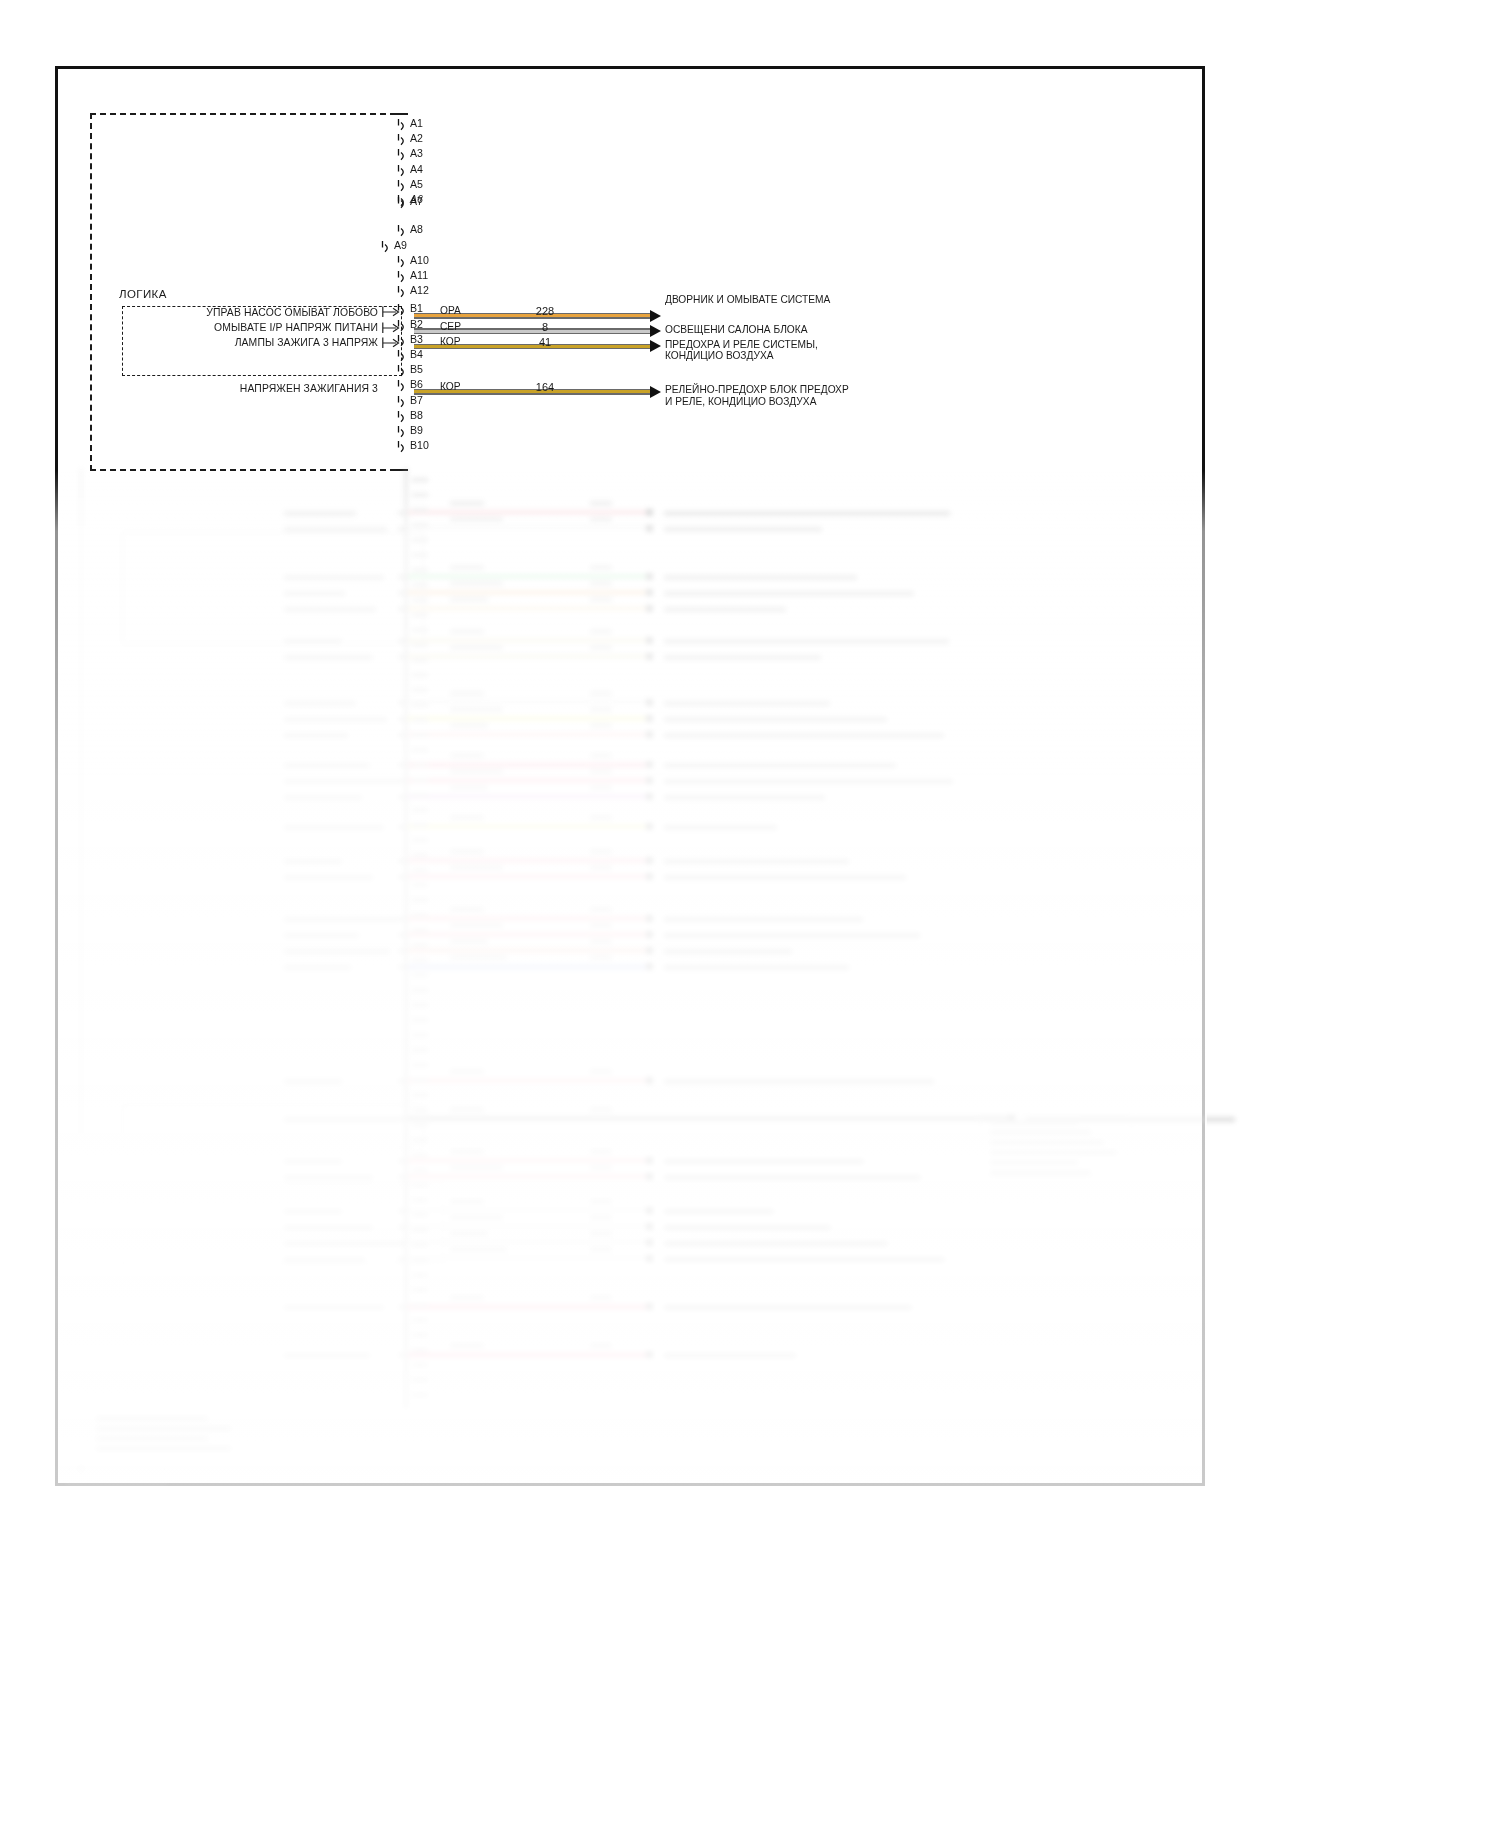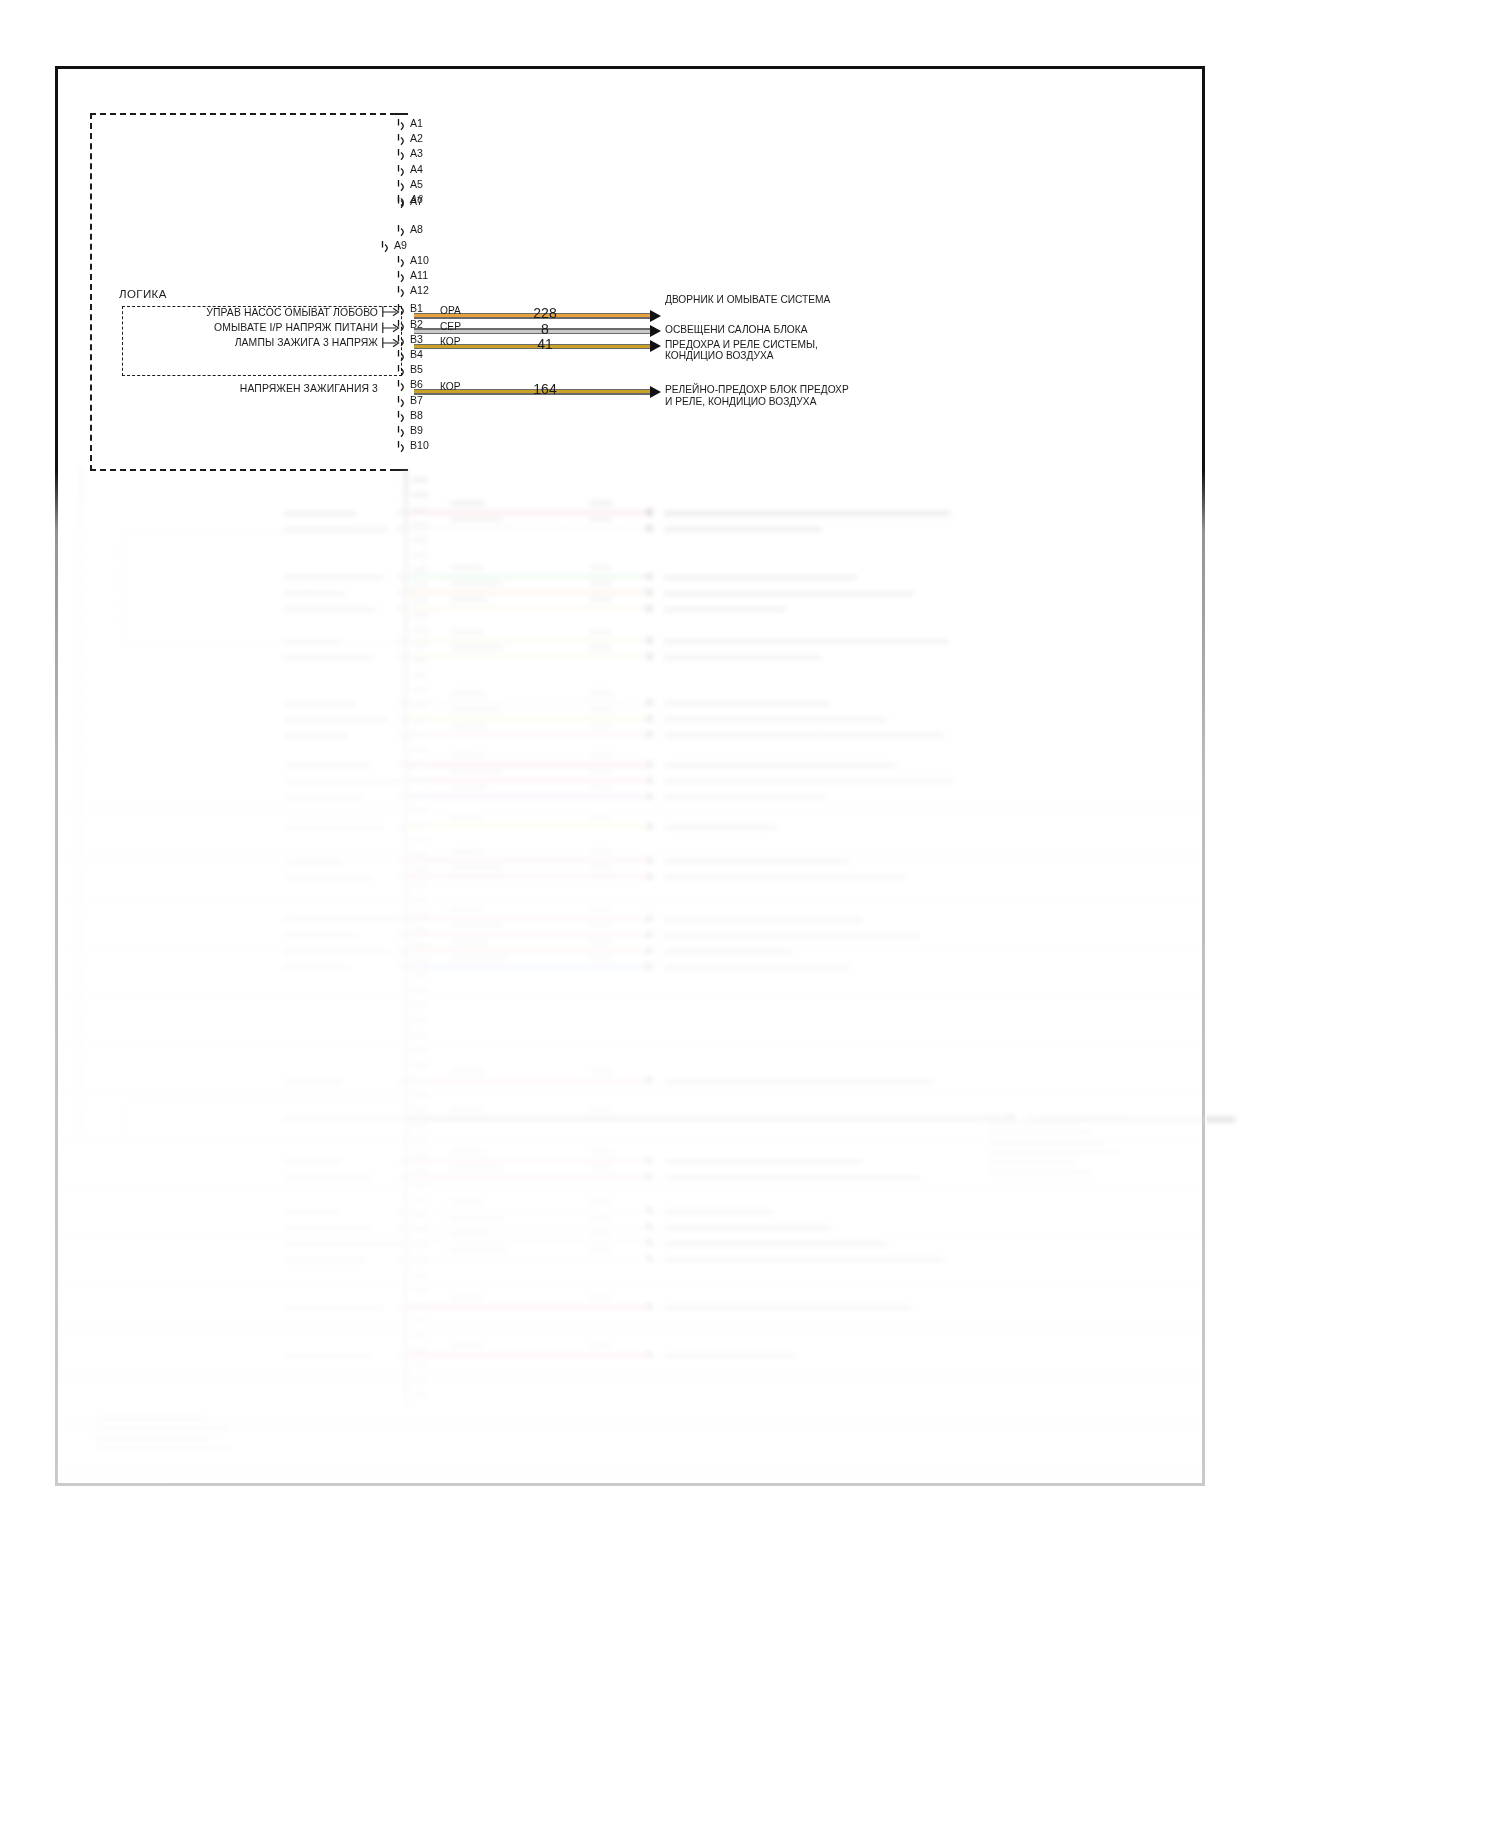--- a/index.html
+++ b/index.html
@@ -35,21 +35,21 @@
 
   
   .sig-label{position:absolute;font-size:10.4px;white-space:nowrap;text-align:right;
        letter-spacing:.1px;}
   .sig-arrow{position:absolute;height:10px;}
 
   
   .wire{position:absolute;height:3.2px;}
   .wire-outline{position:absolute;height:5.4px;background:#6a6a6a;}
   .wire-color-code{position:absolute;font-size:10.2px;white-space:nowrap;}
-  .wire-number{position:absolute;font-size:14px;white-space:nowrap;text-align:center;}
+  .wire-number{position:absolute;font-size:11px;white-space:nowrap;text-align:center;}
   .wire-arrowhead{position:absolute;width:0;height:0;
        border-top:6px solid transparent;border-bottom:6px solid transparent;
        border-left:11px solid #111;}
   .dest-label{position:absolute;font-size:10.2px;line-height:11.6px;white-space:pre-line;}
 
   
   #blurred-region{position:absolute;left:60px;top:468px;width:1148px;height:1020px;
        filter:blur(2.6px);opacity:.30;z-index:5;pointer-events:none;}
   .bz-bus{position:absolute;background:#b9b9b9;}
   .bz-wire{position:absolute;height:5px;border-radius:1px;}

